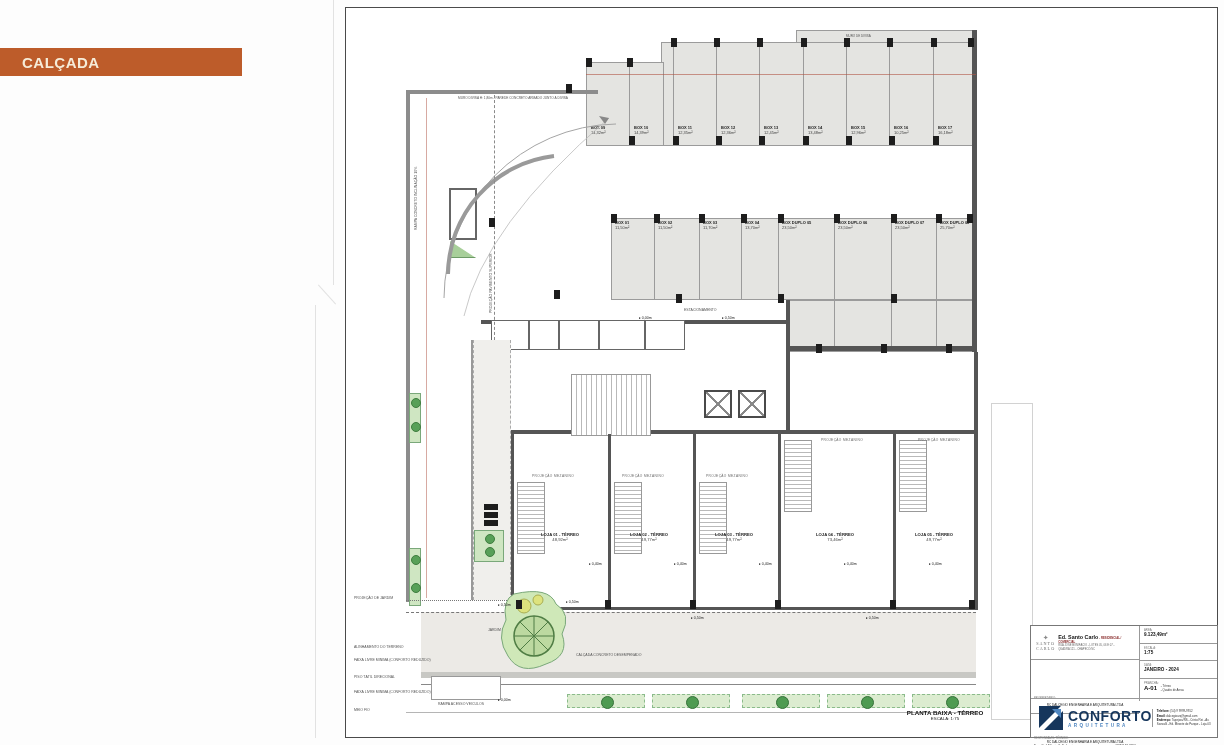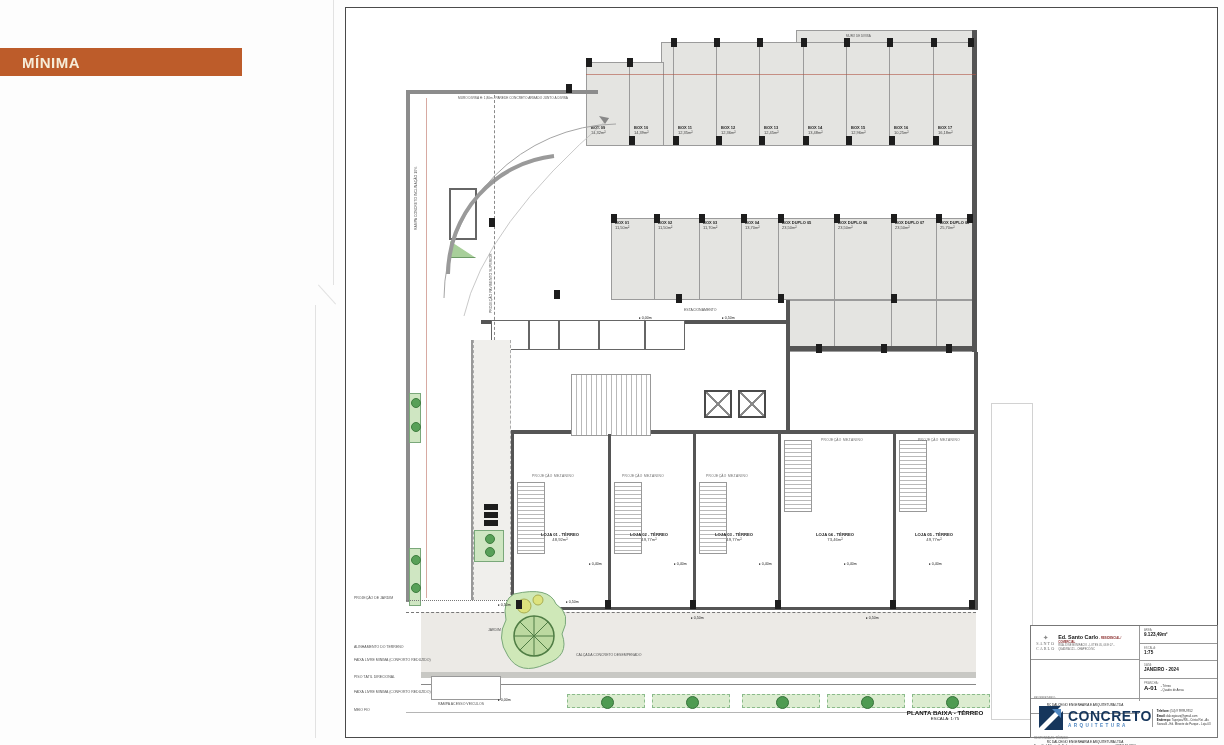--- a/index.html
+++ b/index.html
@@ -76,21 +76,21 @@
 </head>
 <body>
 
 <div id="stage">
   <div class="stackline" style="left:333px;top:0;width:1px;height:285px"></div>
   <div class="stackline" style="left:315px;top:305px;width:1px;height:433px"></div>
   <div class="stackline" style="left:314px;top:294px;width:26px;height:1px;transform:rotate(48deg)"></div>
 </div>
 
 <div id="banner">
-  <span>MÍNIMA</span>
+  <span>CALÇADA</span>
 </div>
 
 <div id="sheet">
 
   <div class="gray" style="left:450px;top:22px;width:180px;height:14px"></div>
   <div class="gray" style="left:315px;top:34px;width:315px;height:104px"></div>
   <div class="gray" style="left:240px;top:54px;width:78px;height:84px"></div>
   <div class="vline" style="left:283px;top:54px;height:84px"></div>
   <div class="vline" style="left:327px;top:34px;height:104px"></div>
   <div class="vline" style="left:370px;top:34px;height:104px"></div>
@@ -370,21 +370,21 @@
     <div style="font-size:3.1px;color:#222;text-align:center">RC DALCEGIO ENGENHARIA E ARQUITETURA LTDA</div>
     <div style="font-size:3.1px;color:#222;display:flex;justify-content:space-between">
       <span>Eng. Civil Márcio C. Dalcegio</span>
       <span>CREA 12-3456</span>
     </div>
   </div>
 
   <div id="brandrow" style="border-top:1px solid #999">
     <div class="dlogo"></div>
     <div>
-      <div class="brand">CONCRETO</div>
+      <div class="brand">CONFORTO</div>
       <div class="brandsub">ARQUITETURA</div>
     </div>
     <div class="contact">
       <div><b>Telefone:</b> <span>(54) 9 9999-9912</span></div>
       <div><b>Email:</b> <span>dalcegioarq@gmail.com</span></div>
       <div><b>Endereço:</b> <span>Tapejara/RS - Cristo Rei - Av. Sanzalli - Ed. Mirante do Parque - Loja 03</span></div>
     </div>
   </div>
 </div>
 

